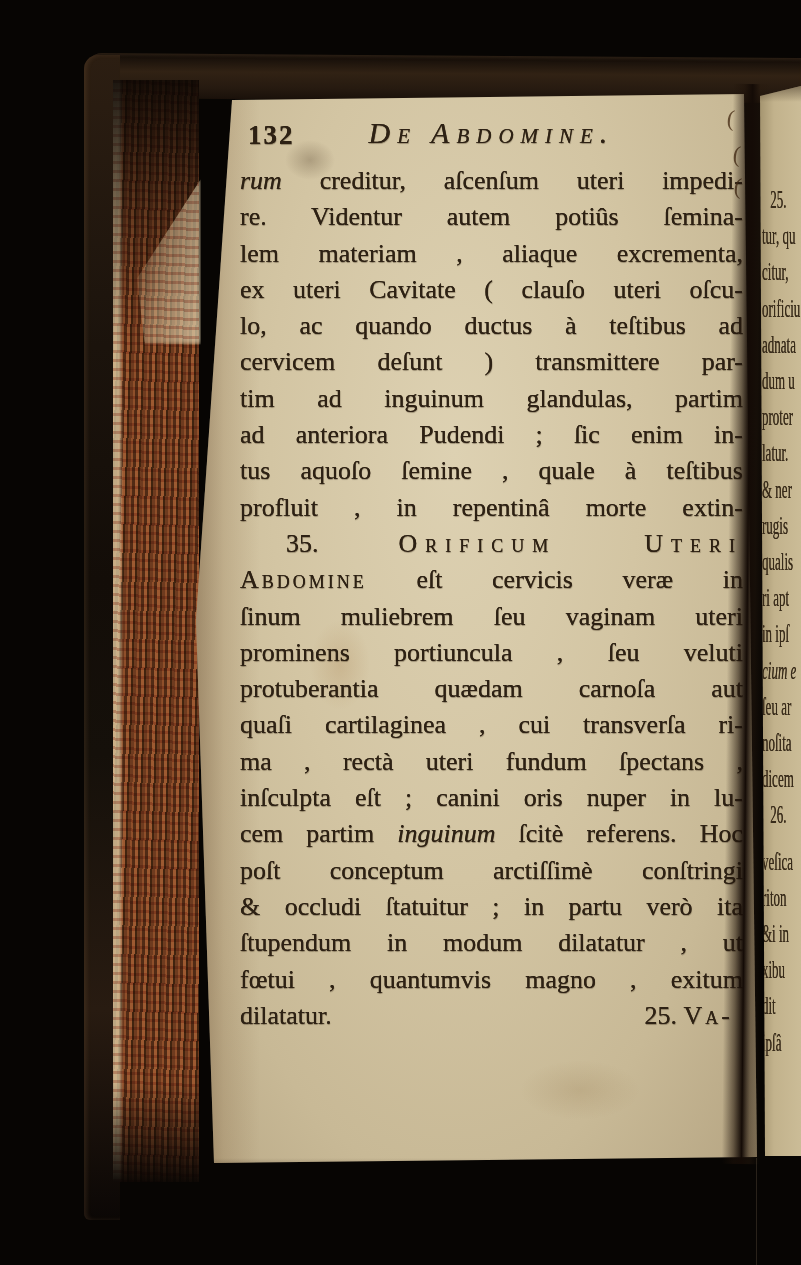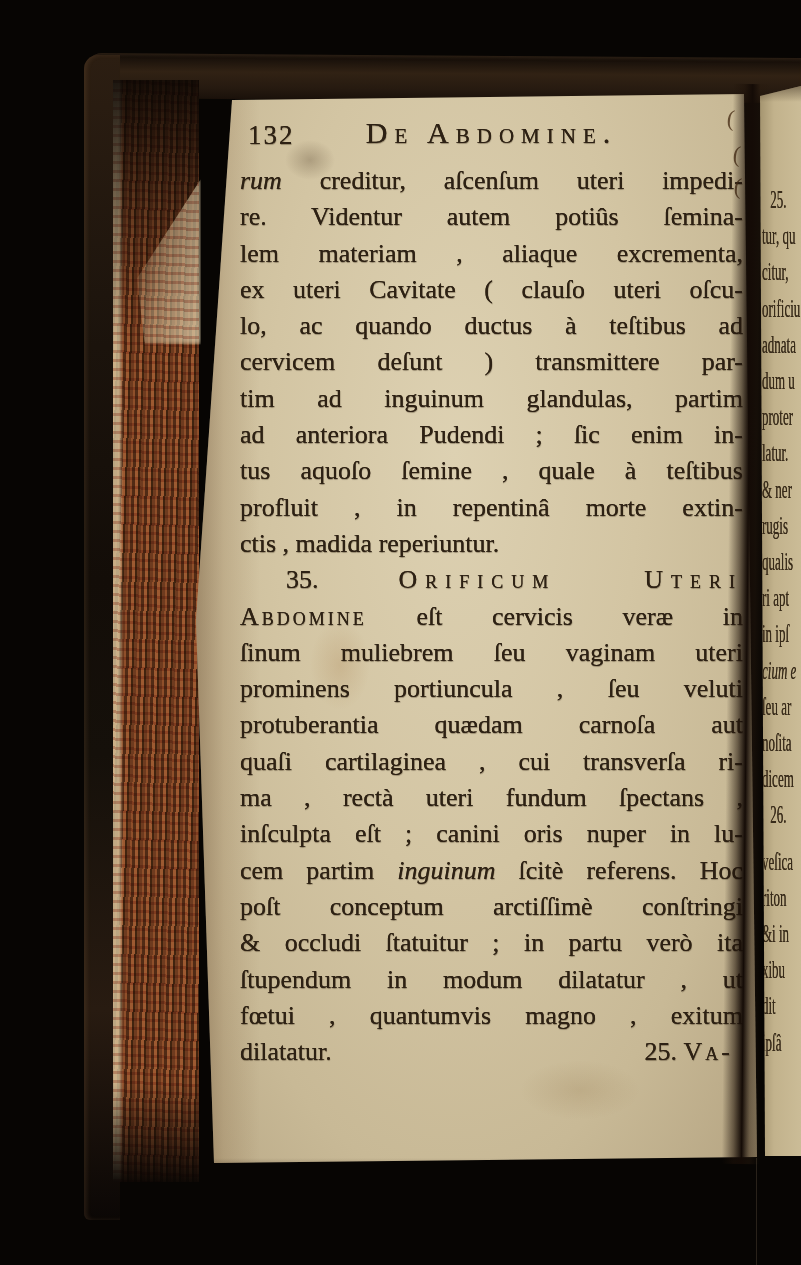--- a/index.html
+++ b/index.html
@@ -57,23 +57,23 @@
   .stain.s1{left:120px;top:540px;width:60px;height:90px;background:radial-gradient(closest-side,rgba(150,100,45,.18),rgba(0,0,0,0));}
   .stain.s2{left:330px;top:980px;width:120px;height:60px;background:radial-gradient(closest-side,rgba(120,85,40,.14),rgba(0,0,0,0));}
   .stain.s3{left:95px;top:60px;width:50px;height:40px;background:radial-gradient(closest-side,rgba(60,40,20,.25),rgba(0,0,0,0));}
   
   .text-block{
     position:absolute;left:240px;top:114px;width:503px;
     color:var(--ink,#2d2114);
     text-shadow:0 0 .6px rgba(42,28,12,.85), .4px .5px .7px rgba(42,28,12,.35);
   }
   .hdr{position:relative;height:52px;font-size:27px;}
-  .hdr .pagenum{position:absolute;left:8px;top:6px;letter-spacing:2px;}
+  .hdr .pagenum{position:absolute;left:8px;top:6px;letter-spacing:2px;font-weight:bold;}
   .hdr .title{position:absolute;left:0;right:0;top:2px;text-align:center;
-    font-variant:small-caps;font-size:30px;letter-spacing:7px;}
+    font-variant:small-caps;font-size:30px;letter-spacing:7px;font-style:italic;}
   .line{height:36.3px;font-size:26px;text-align:justify;text-align-last:justify;overflow:visible;}
   .line.nojust{text-align:left;text-align-last:left;}
   .line.ind{padding-left:46px;}
   .line.cwline{display:flex;justify-content:space-between;text-align:left;text-align-last:left;}
   .it{font-style:italic;}
   .sc{font-variant:small-caps;letter-spacing:3px;}
   .sc.wide{letter-spacing:8px;}
   .catchword{padding-right:10px;white-space:nowrap;}
   
   .fold-mark{position:absolute;font-size:23px;color:rgba(74,48,24,.8);transform:rotate(6deg);}
@@ -121,21 +121,20 @@
         <div class="line"><span><span class="it">rum</span><span> creditur, aſcenſum uteri impedi-</span></span></div>
         <div class="line"><span><span>re.  Videntur autem potiûs ſemina-</span></span></div>
         <div class="line"><span><span>lem materiam , aliaque excrementa,</span></span></div>
         <div class="line"><span><span>ex uteri Cavitate ( clauſo uteri oſcu-</span></span></div>
         <div class="line"><span><span>lo, ac quando ductus à teſtibus ad</span></span></div>
         <div class="line"><span><span>cervicem deſunt )  transmittere par-</span></span></div>
         <div class="line"><span><span>tim ad inguinum glandulas, partim</span></span></div>
         <div class="line"><span><span>ad anteriora Pudendi ;  ſic enim in-</span></span></div>
         <div class="line"><span><span>tus aquoſo ſemine , quale à teſtibus</span></span></div>
         <div class="line"><span><span>profluit ,  in repentinâ morte extin-</span></span></div>
-        <div class="line nojust"><span><span>ctis , madida reperiuntur.</span></span></div>
         <div class="line ind"><span><span>35.  </span><span class="sc wide">Orificum Uteri</span></span></div>
         <div class="line"><span><span class="sc">Abdomine</span><span> eſt cervicis veræ in</span></span></div>
         <div class="line"><span><span>ſinum muliebrem ſeu vaginam uteri</span></span></div>
         <div class="line"><span><span>prominens portiuncula ,  ſeu veluti</span></span></div>
         <div class="line"><span><span>protuberantia quædam carnoſa aut</span></span></div>
         <div class="line"><span><span>quaſi cartilaginea , cui transverſa ri-</span></span></div>
         <div class="line"><span><span>ma , rectà uteri fundum ſpectans ,</span></span></div>
         <div class="line"><span><span>inſculpta eſt ; canini oris nuper in lu-</span></span></div>
         <div class="line"><span><span>cem partim </span><span class="it">inguinum</span><span> ſcitè referens. Hoc</span></span></div>
         <div class="line"><span><span>poſt conceptum arctiſſimè conſtringi</span></span></div>

